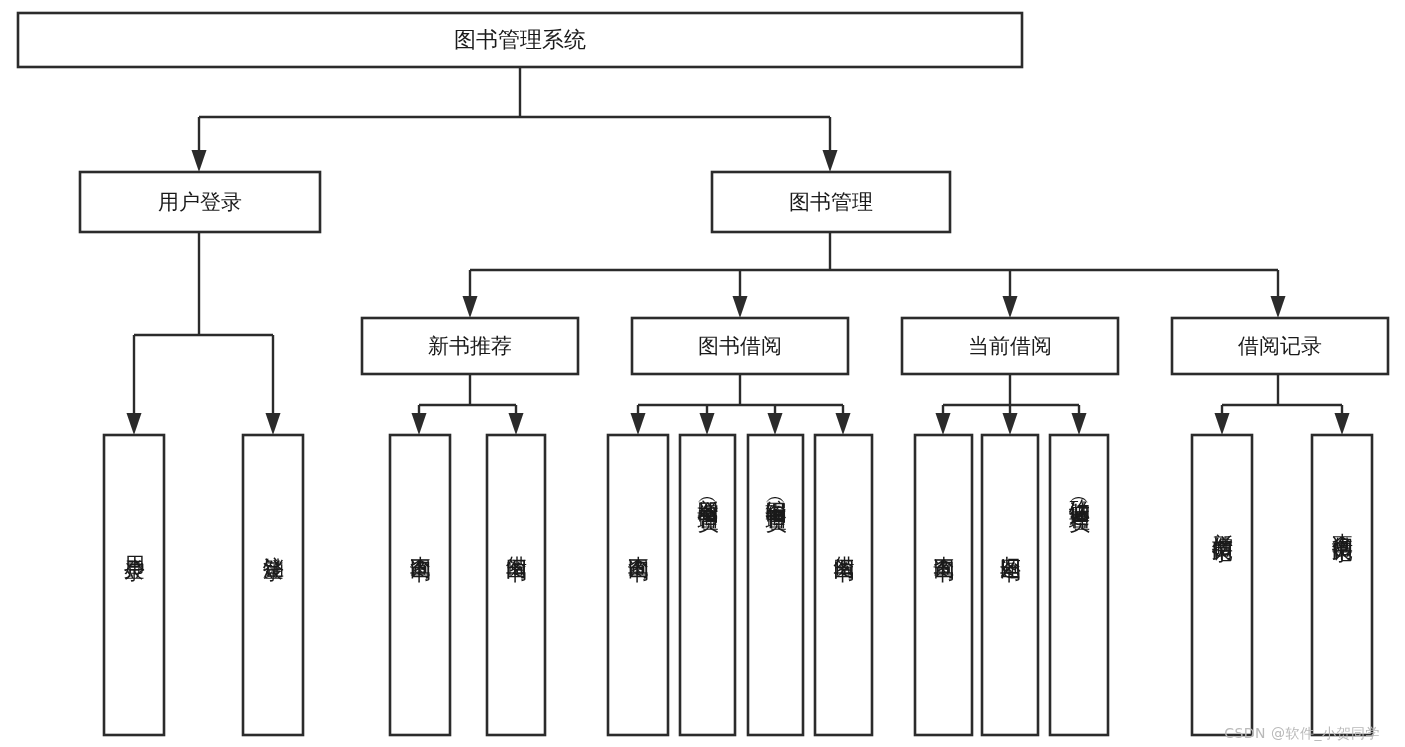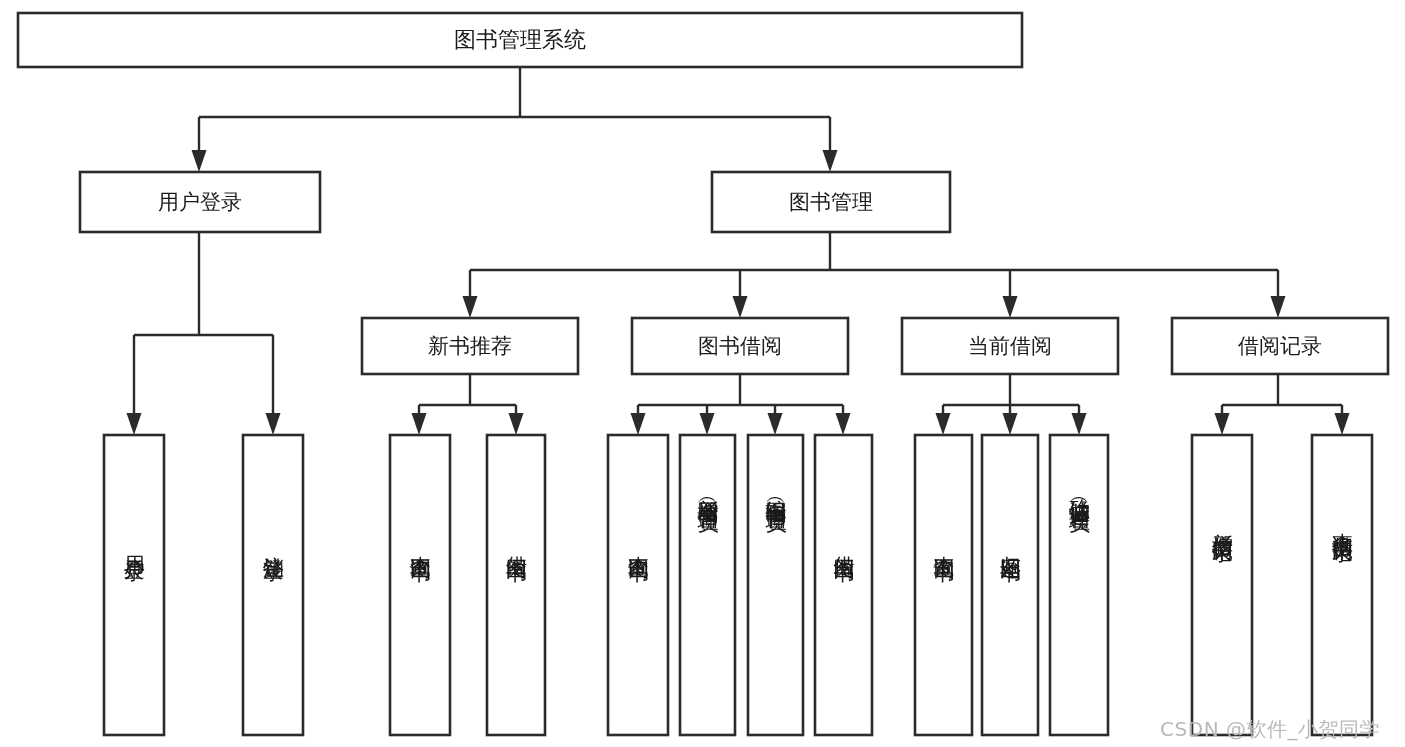--- a/index.html
+++ b/index.html
@@ -70,21 +70,21 @@
     text-orientation: upright;
     letter-spacing: 2px;
     white-space: nowrap;
     text-align: center;
   }
   #watermark {
     position: absolute;
     right: 8px;
     bottom: 4px;
     font-family: "DejaVu Sans", "Liberation Sans", sans-serif;
-    font-size: 20px;
+    font-size: 14px;
     color: #b9b9b9;
     letter-spacing: 0.5px;
     user-select: none;
   }
 </style>
 </head>
 <body>
 
 <div id="diagram-root">
   <svg id="tree-svg" viewBox="0 0 1405 747">

